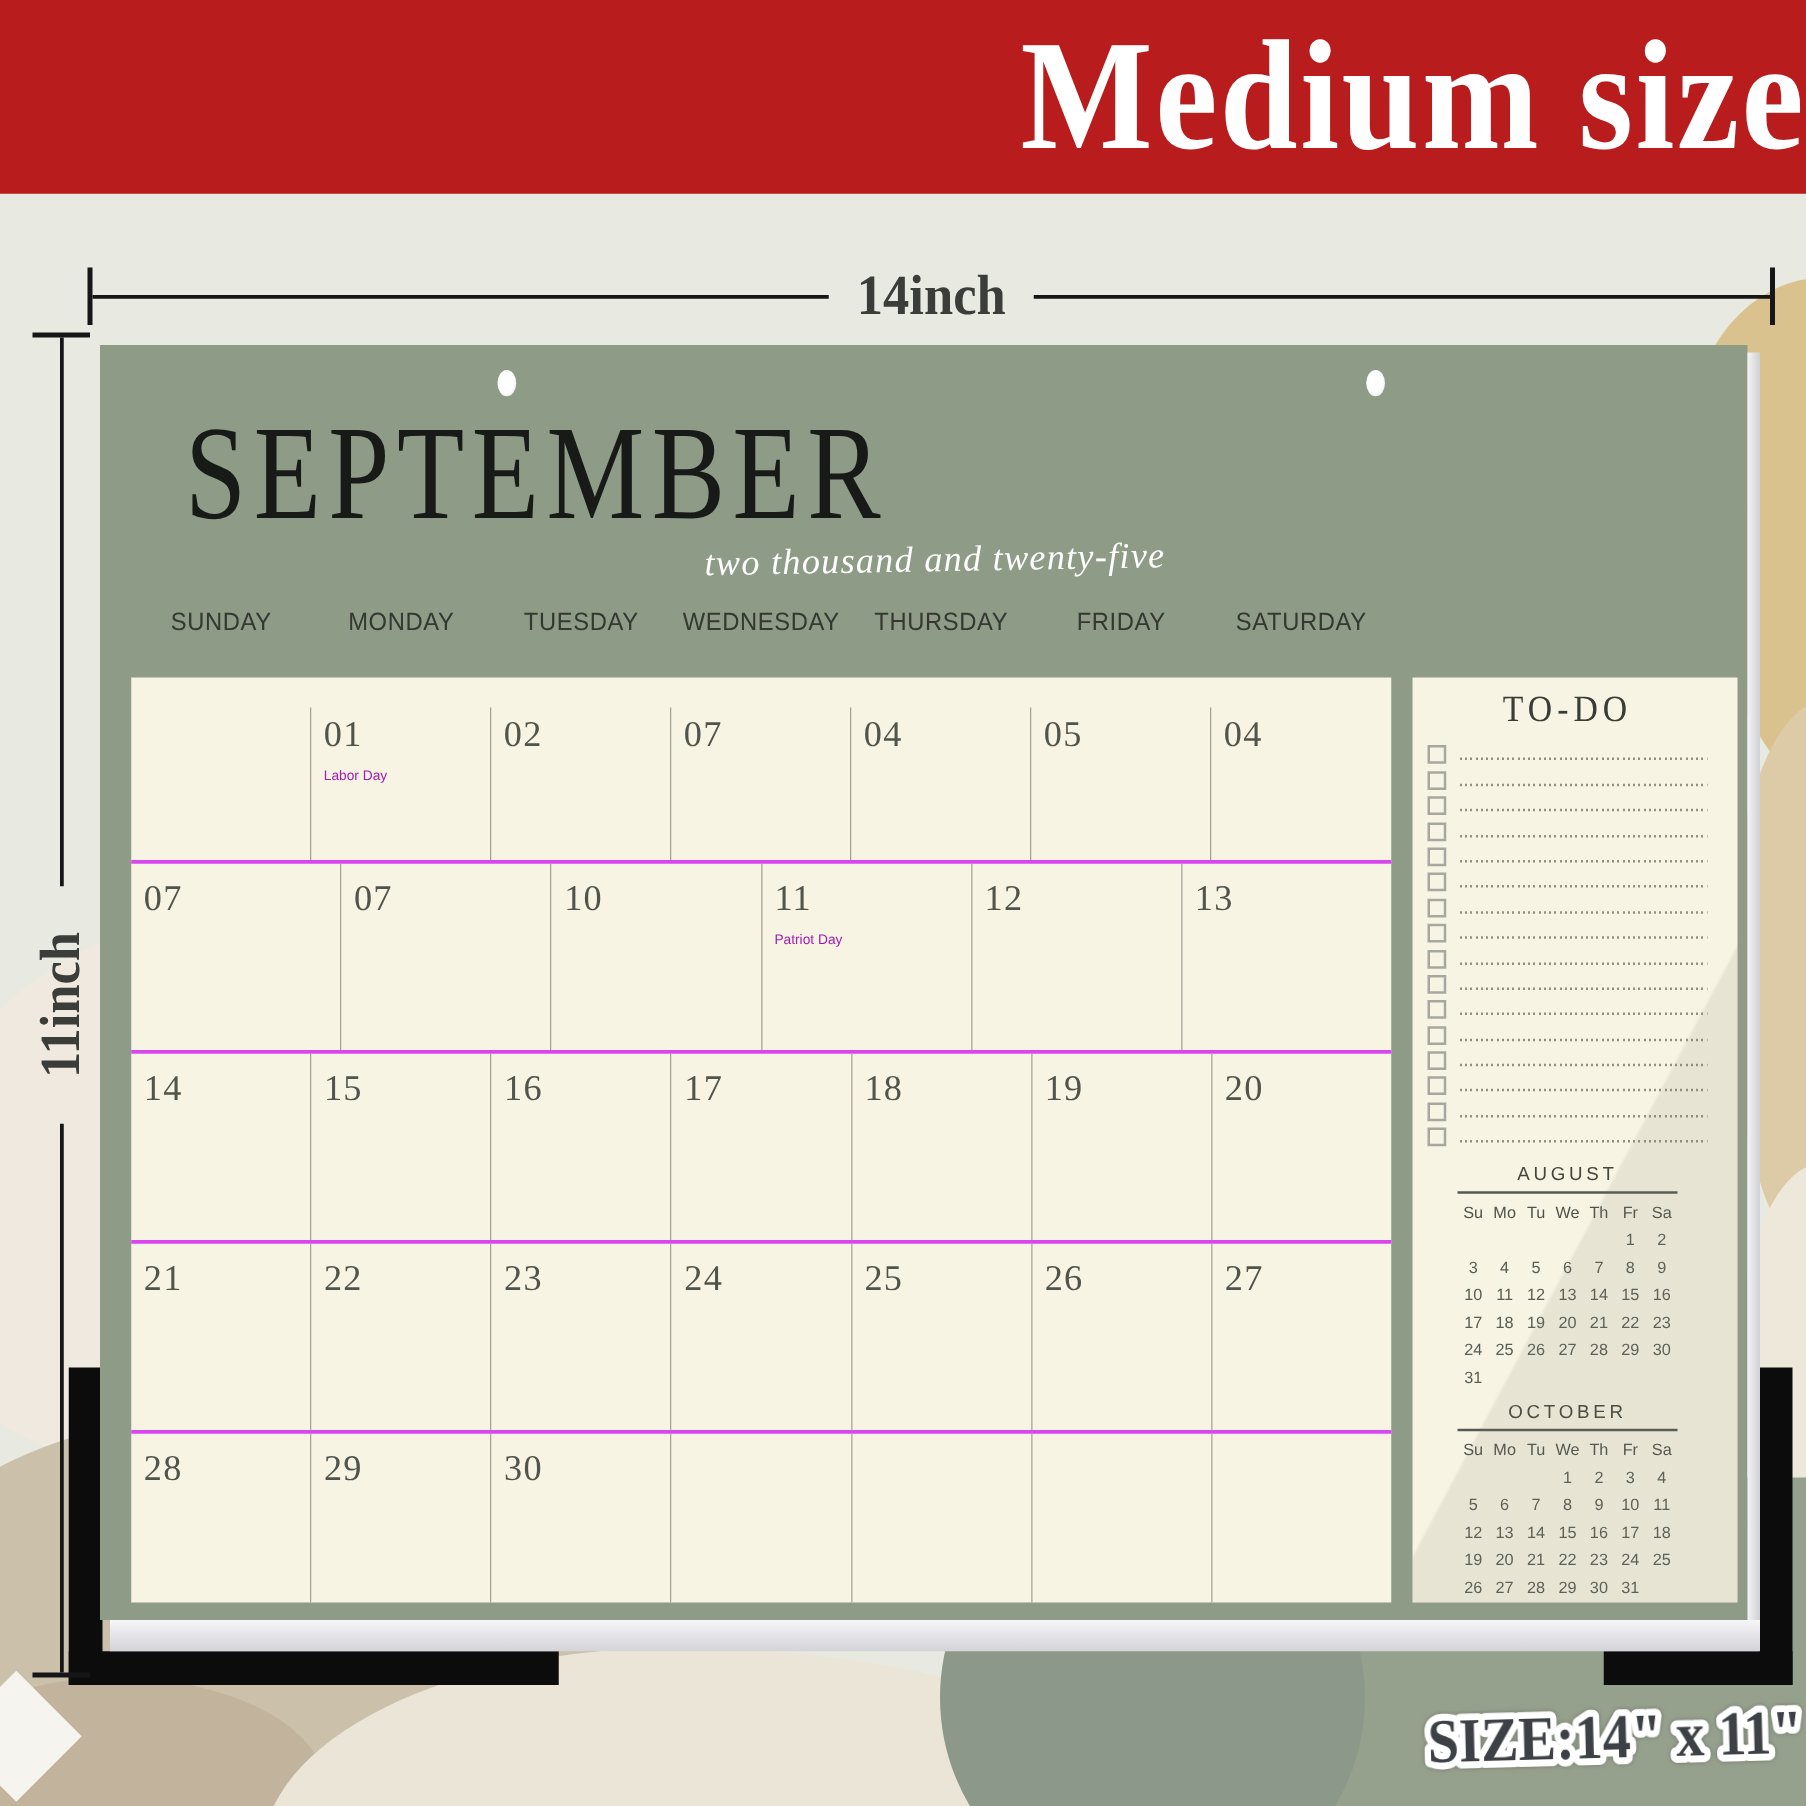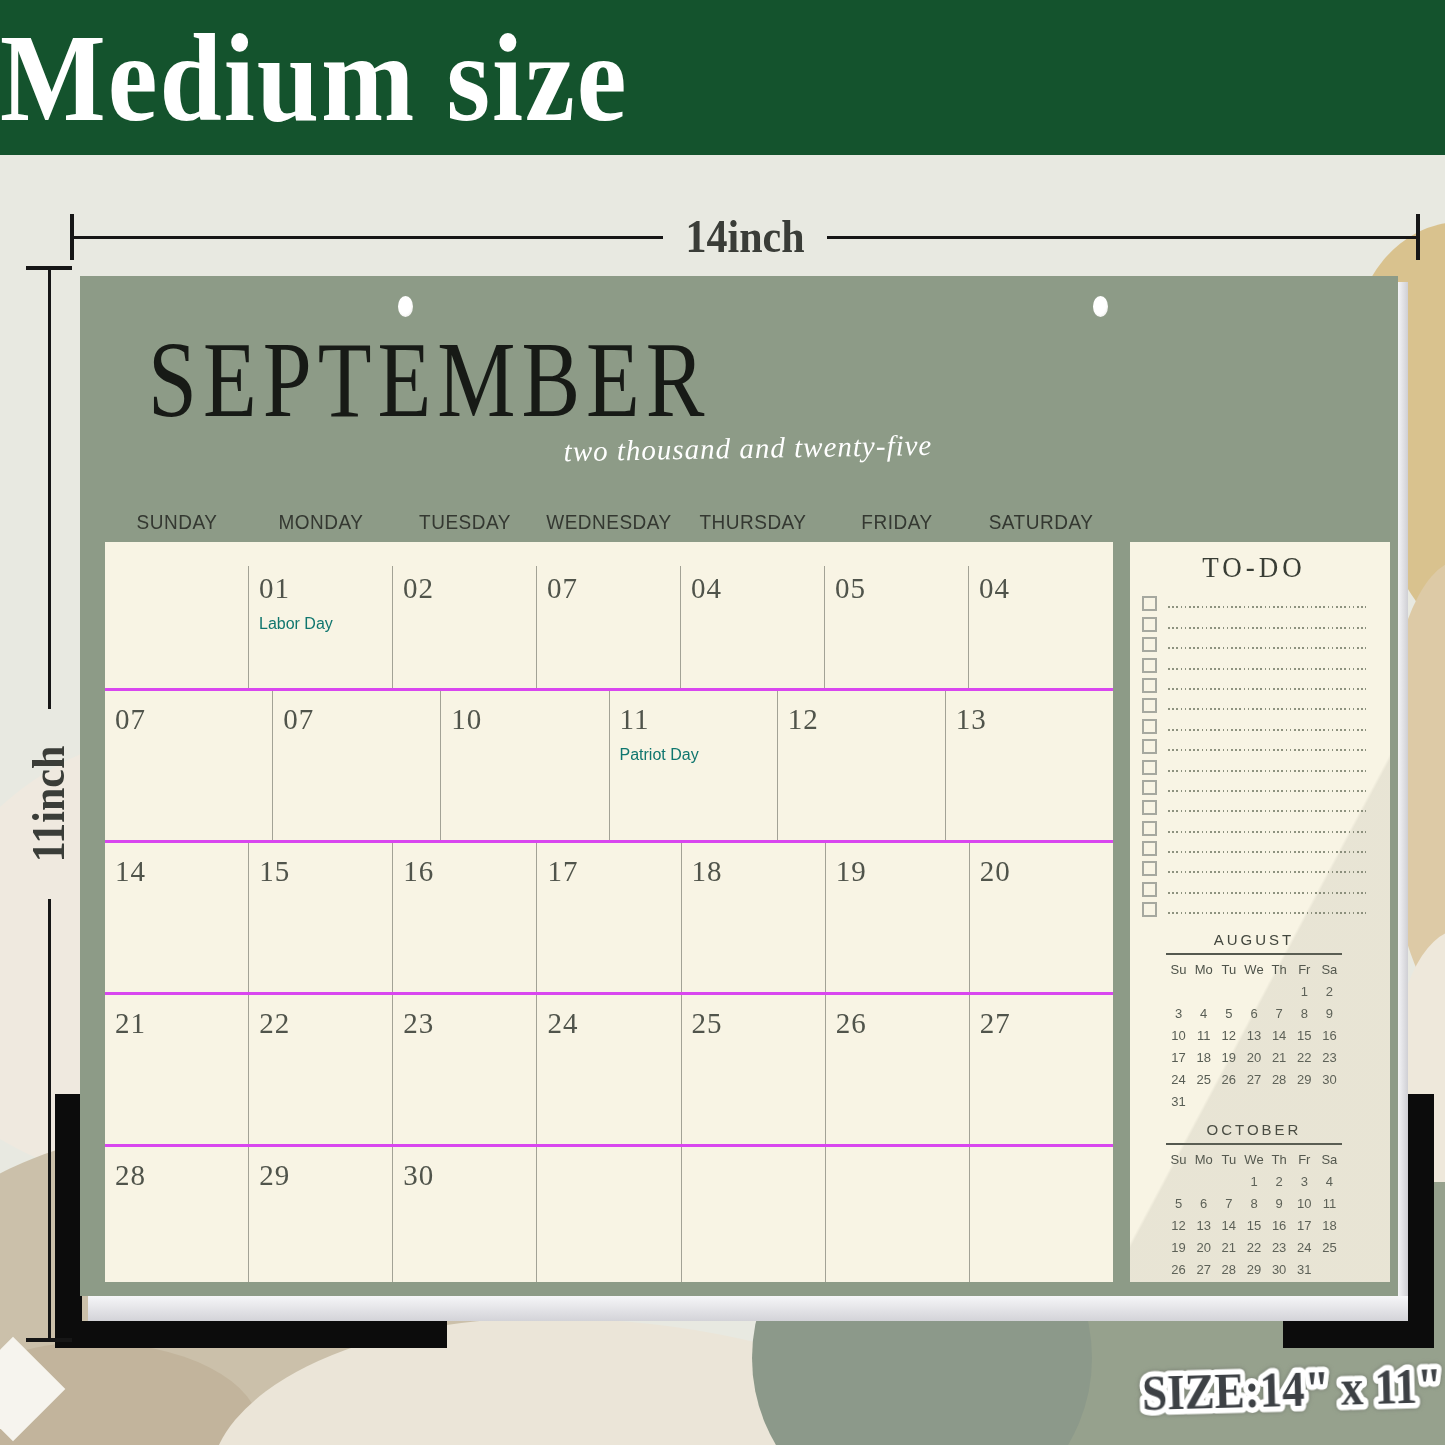--- a/index.html
+++ b/index.html
@@ -14,21 +14,21 @@
   .blob-cream-right    { left:1392px; top:930px;  width:150px; height:340px; background:#eee8db; border-radius:45%; }
   .blob-cream-leftmid  { left:-90px;  top:726px;  width:580px; height:470px; background:#efe9df; border-radius:52% 48% 45% 55% / 60% 55% 45% 40%; }
   .blob-tan-bottomleft { left:-70px;  top:1118px; width:640px; height:460px; background:#cbc0aa; border-radius:55% 45% 0 0 / 30% 70% 0 0; }
   .blob-tan-dark      { left:-50px;  top:1342px; width:310px; height:160px; background:#c2b49c; border-radius:45% 55% 0 0; }
   .blob-cream-bottom   { left:210px;  top:1318px; width:790px; height:220px; background:#ebe5d8; border-radius:42% 58% 0 0 / 75% 95% 0 0; }
   .blob-sage-bottomright{ left:930px; top:1182px; width:600px; height:320px; background:#96a18d; border-radius:40% 0 0 0 / 85% 0 0 0; }
   .blob-dark-circle    { left:752px;  top:1188px; width:340px; height:340px; background:#8c998a; border-radius:50%; }
   .blob-white-chip     { left:-24px;  top:1352px; width:74px;  height:74px;  background:#f6f4ee; transform:rotate(45deg); }
 
   
-  .banner { left:0; top:0; width:1445px; height:155px; background:#14532d; z-index:6; display:flex; align-items:center; justify-content:flex-start; }
+  .banner { left:0; top:0; width:1445px; height:155px; background:#b91c1c; z-index:6; display:flex; align-items:center; justify-content:flex-end; }
   .banner-title { font-family:"Liberation Serif", serif; font-weight:700; font-size:112px; color:#ffffff; letter-spacing:2px; transform:scaleY(1.12); }
 
   
   .dim-h { left:70px; top:214px; width:1350px; height:46px; display:flex; align-items:center; z-index:6; }
   .dim-h .cap { width:4px; height:46px; background:#161616; }
   .dim-h .line { flex:1; height:3px; background:#161616; }
   .dim-label { font-family:"Liberation Serif", serif; font-weight:700; font-size:42px; color:#3a3d38; margin:0 22px; transform:scaleY(1.08); }
   .dim-v { left:26px; top:266px; width:46px; height:1076px; display:flex; flex-direction:column; align-items:center; z-index:6; }
   .dim-v .cap { height:4px; width:46px; background:#161616; }
   .dim-v .line { flex:1; width:3px; background:#161616; }
@@ -45,37 +45,37 @@
   
   .pad { left:80px; top:276px; width:1318px; height:1020px; background:#8d9b87; z-index:3; }
   .edge-right  { left:1398px; top:282px;  width:10px;   height:1016px; background:linear-gradient(90deg,#f4f4f6,#cfcfd4); z-index:4; }
   .edge-bottom { left:88px;  top:1296px; width:1320px; height:25px;  background:linear-gradient(180deg,#f6f6f8,#d3d3d8); z-index:4; }
 
   .hole { position:absolute; width:15px; height:21px; border-radius:50%; background:radial-gradient(ellipse at 45% 40%, #ffffff 55%, #d9d9d3 100%); z-index:5; }
 
   .month-title { left:148px; top:318px; width:700px; font-family:"Liberation Serif", serif; font-size:88px; color:#171a16; letter-spacing:6px; transform:scaleY(1.22); transform-origin:top left; z-index:5; }
   .year-script { left:548px; top:432px; width:400px; text-align:center; font-family:"Liberation Serif", serif; font-style:italic; font-size:29px; color:#ffffff; letter-spacing:1px; transform:rotate(-1deg); z-index:5; }
 
-  .weekday-row { left:105px; top:512px; width:1008px; height:28px; display:flex; z-index:5; }
+  .weekday-row { left:105px; top:488px; width:1008px; height:28px; display:flex; z-index:5; }
   .wd { flex:1; text-align:center; font-size:19px; color:#343831; letter-spacing:0.5px; transform:scaleY(1.05); }
 
   
   .cal-grid { left:105px; top:542px; width:1008px; height:740px; background:#f8f4e4; z-index:5; }
   .cal-row { display:flex; }
   .cal-row:nth-child(1) { height:146px; }
   .cal-row:nth-child(2), .cal-row:nth-child(3), .cal-row:nth-child(4) { height:152px; }
   .cal-row:nth-child(5) { height:138px; }
   .cal-row + .cal-row { border-top:3px solid #d946ef; }
   .cal-cell { flex:1; position:relative; padding:12px 19px 0 10px; border-left:1px solid #a3a295; }
   .cal-cell:first-child { border-left:none; }
   .cal-cell.wk0 { border-left:none; padding-top:30px; }
   .cal-cell.wk0::before { content:""; position:absolute; left:-1px; top:24px; bottom:0; width:1px; background:#a3a295; }
   .cal-cell.wk0:first-child::before { display:none; }
   .daynum { font-family:"Liberation Serif", serif; font-size:29px; color:#50544b; letter-spacing:1px; }
-  .holiday { margin-top:10px; font-size:16px; color:#0f766e; }
+  .holiday { margin-top:10px; font-size:11px; color:#a21caf; }
 
   
   .panel { left:1130px; top:542px; width:260px; height:740px; background:#f8f4e4; z-index:5; padding:0 24px 0 12px; }
   .panel::after { content:""; position:absolute; inset:0; background:linear-gradient(118deg, rgba(0,0,0,0) 57%, rgba(125,123,108,0.13) 57.5%); pointer-events:none; }
   .todo-title { text-align:center; margin:10px 0 8px 0; font-family:"Liberation Serif", serif; font-size:27px; color:#393d35; letter-spacing:4px; transform:scaleY(1.1); }
   .todo-row { height:20.4px; display:flex; align-items:flex-end; }
   .todo-box { width:15px; height:15px; border:2px solid #a6a89f; margin-bottom:0; flex:none; }
   .todo-line { flex:1; height:2px; margin:0 0 3px 11px; background-image:repeating-linear-gradient(90deg,#8e927f 0 1.6px, transparent 1.6px 4.2px); }
 
   .minis { margin-top:14px; }

